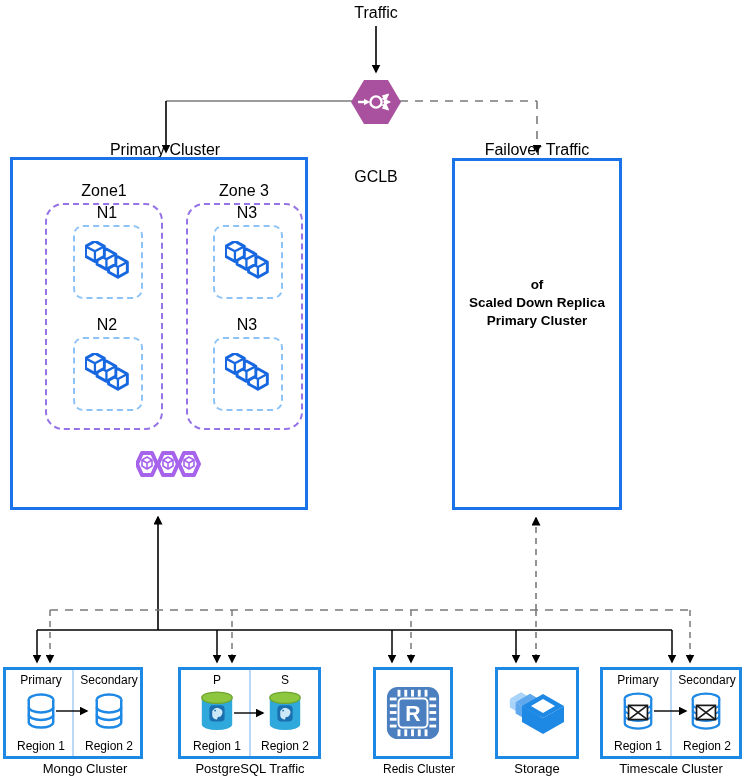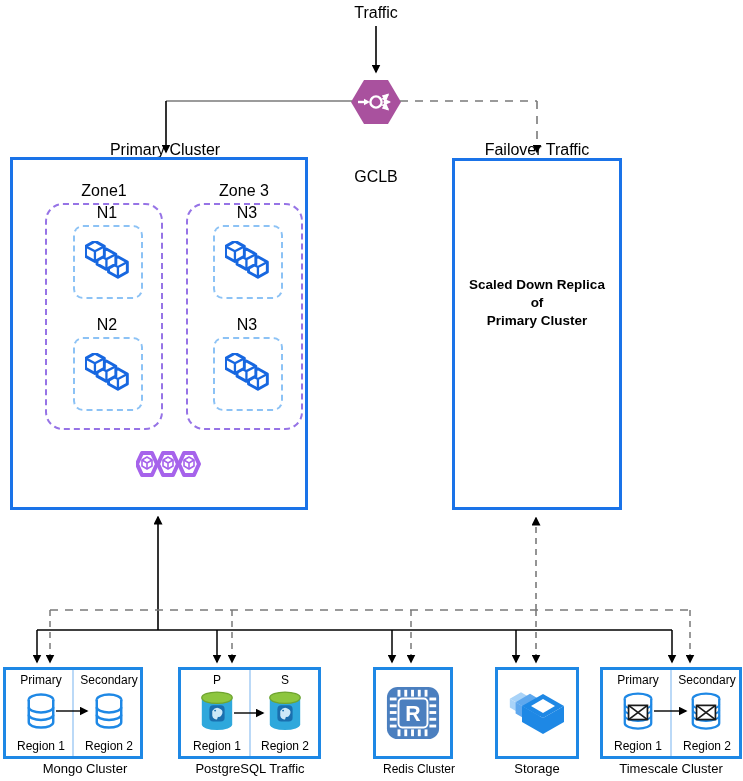--- a/index.html
+++ b/index.html
@@ -141,22 +141,22 @@
           <polygon points="6,2 16,2 21,13 16,24 6,24 1,13" fill="#fff" stroke="#A663EB" stroke-width="4" stroke-linejoin="round"></polygon>
           <polygon points="11,6 16,9 16,15 11,18 6,15 6,9" fill="none" stroke="#A663EB" stroke-width="1.6" stroke-linejoin="round"></polygon>
           <path d="M6,9 L11,12 M16,9 L11,12 M11,12 L11,18" fill="none" stroke="#A663EB" stroke-width="1.6"></path>
         </g>
       </svg>
     </div>
   </div>
 
   <div class="bigbox" style="left:452px;top:158px;width:170px;height:352px;">
     <div class="failtext" style="top:115px;">
+      <div>of</div>
       <div>Scaled Down Replica</div>
-      <div>of</div>
       <div>Primary Cluster</div>
     </div>
   </div>
 
   <div class="dbbox" style="left:3px;top:667px;width:134px;height:86px;">
     <div class="divider" style="left:66px;"></div>
     <div class="cell-lbl" style="left:35px;top:3px;">Primary</div>
     <div class="cell-lbl" style="left:103px;top:3px;">Secondary</div>
     <div class="cell-lbl" style="left:35px;bottom:3px;">Region 1</div>
     <div class="cell-lbl" style="left:103px;bottom:3px;">Region 2</div>

